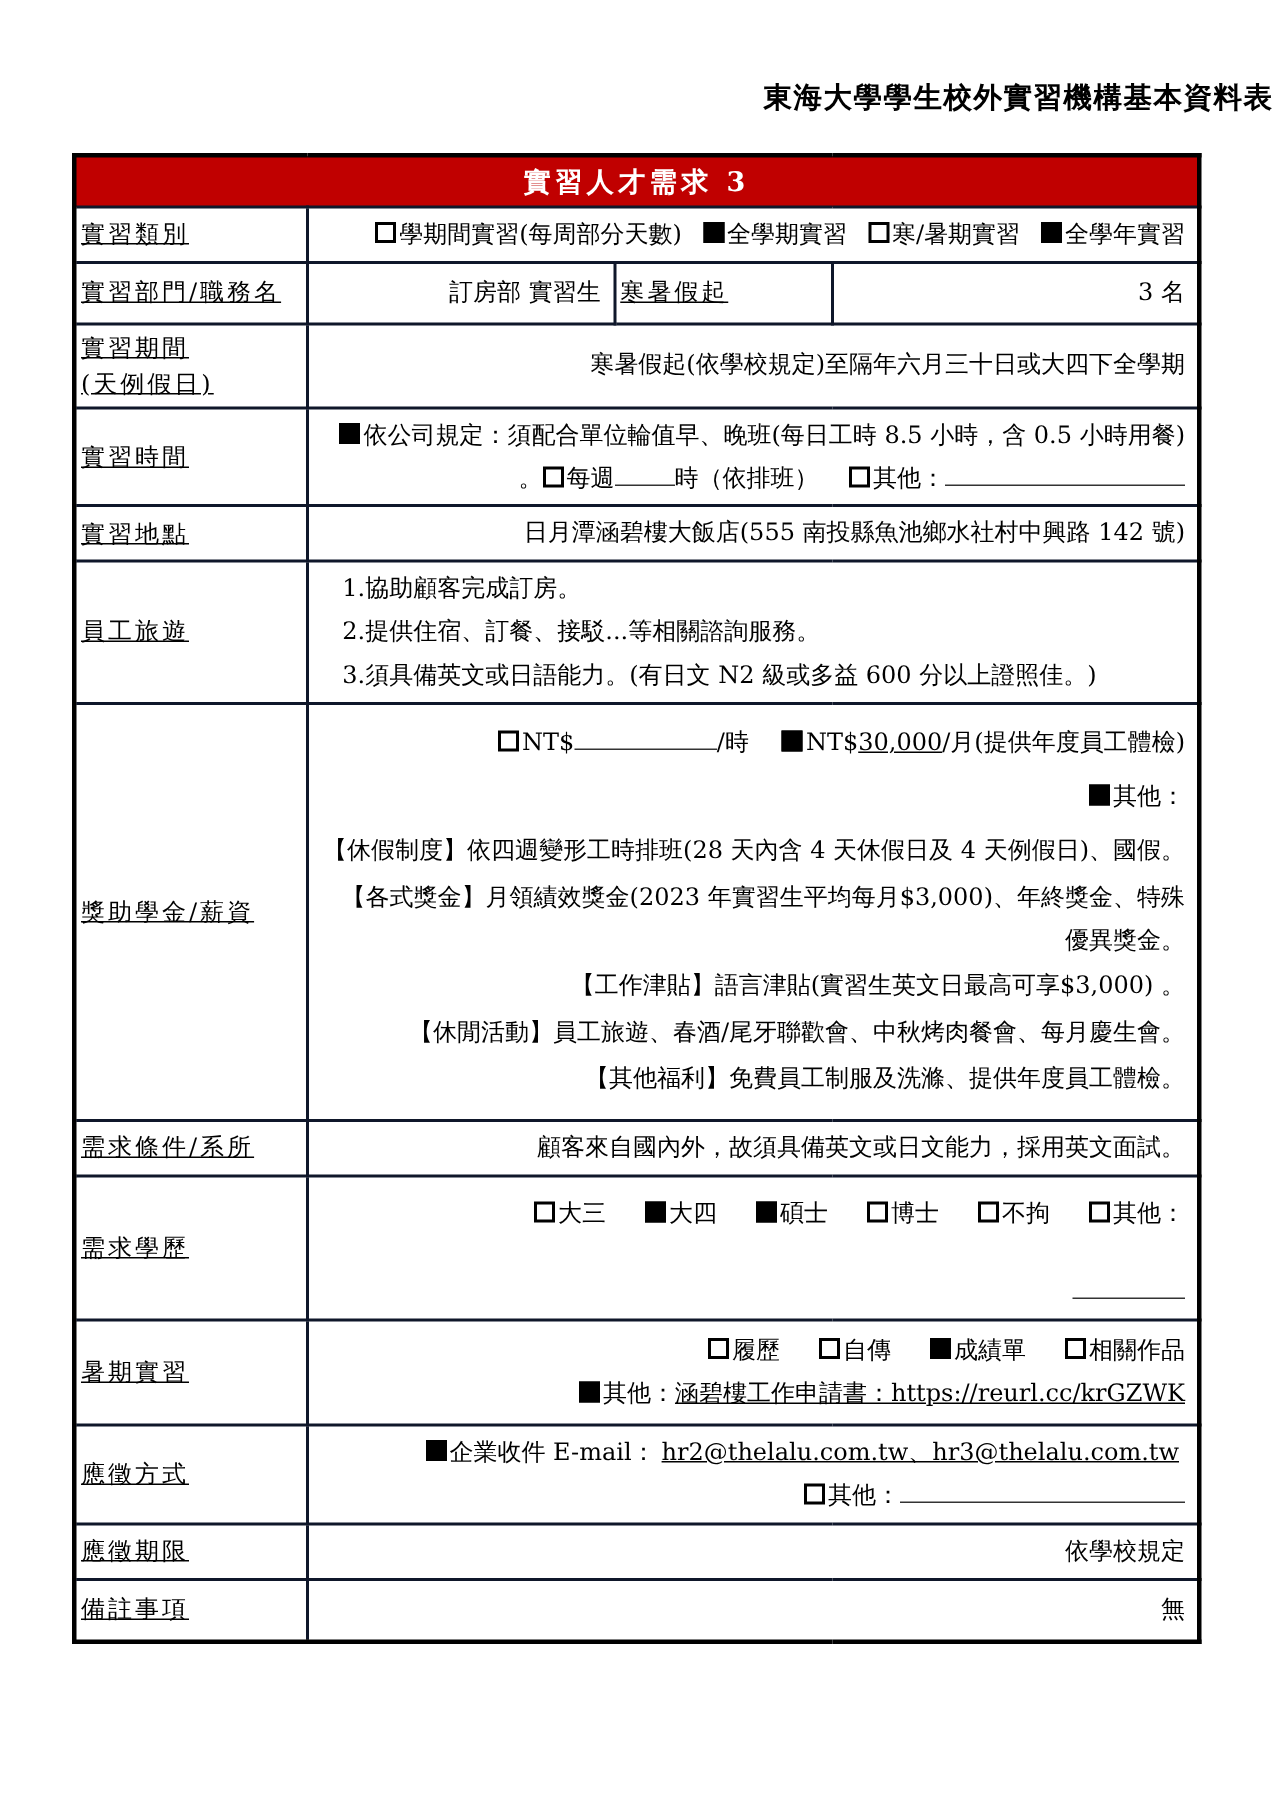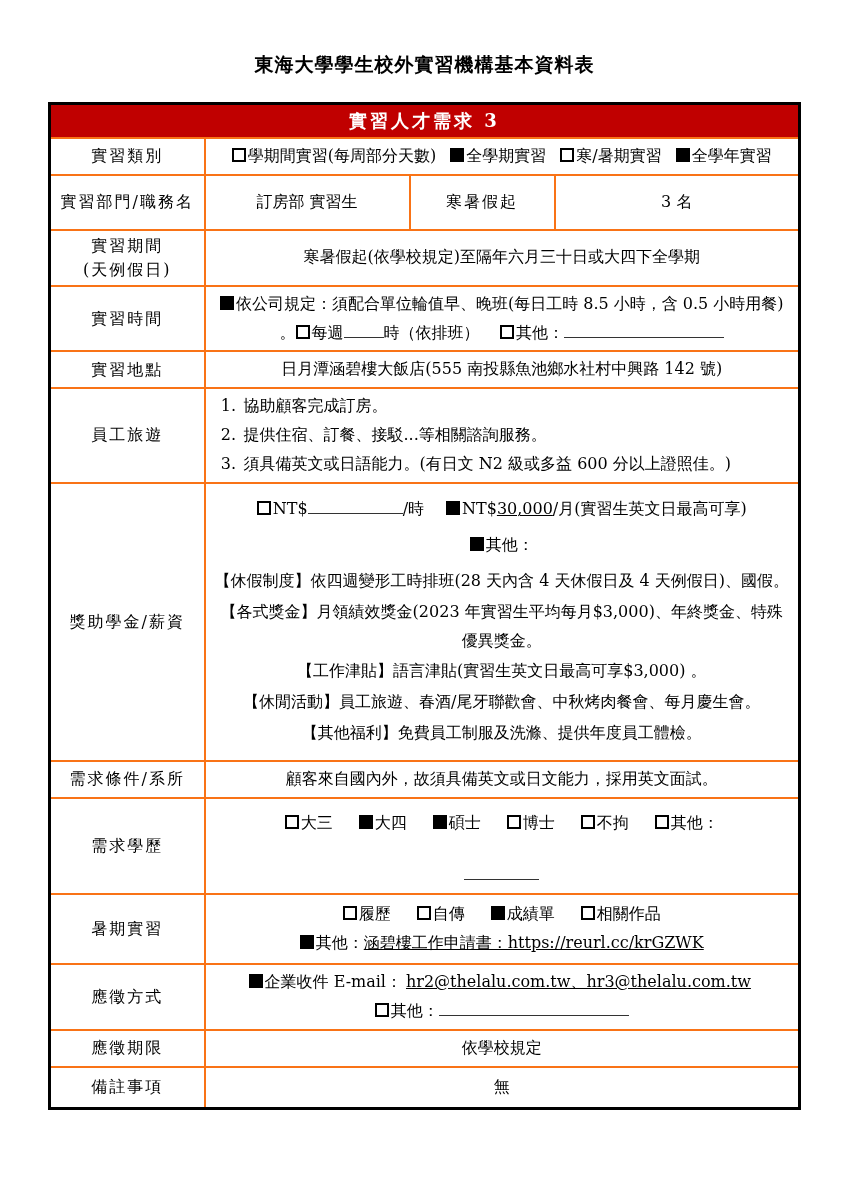--- a/index.html
+++ b/index.html
@@ -2,35 +2,35 @@
 <html><head>
 <meta charset="utf-8">
 <style>
   html,body { margin:0; padding:0; background:#fff; }
   body {
     width:849px; height:1200px;
     font-family:"DejaVu Serif","Liberation Serif",serif;
     color:#000; position:relative;
   }
   .page-title {
-    padding-top:52px; text-align:center;
+    padding-top:52px; text-align:right;
     font-size:19px; font-weight:600; letter-spacing:1px;
   }
   table.form {
     border-collapse:collapse; table-layout:fixed;
     margin:24px 0 0 48px; width:753px;
     border:3px solid #000;
   }
-  td { border:2px solid #f97316; font-size:16px; vertical-align:middle; padding:3px 8px; }
+  td { border:2px solid #0f172a; font-size:16px; vertical-align:middle; padding:3px 8px; }
   td.hdr {
     color:#fff; text-align:center; font-weight:bold;
     font-size:18px; letter-spacing:3px; height:28px; padding:2px;
   }
-  td.label { text-align:center; letter-spacing:2px; padding:3px 3px; line-height:1.5; }
-  td.content { text-align:center; line-height:1.8; }
+  td.label { text-align:left; letter-spacing:2px; padding:3px 3px; line-height:1.5;text-decoration:underline; }
+  td.content { text-align:right; line-height:1.8; }
   .cb {
     display:inline-block; width:14px; height:14px; box-sizing:border-box;
     border:2px solid #000; background:#fff; vertical-align:-1px; margin-right:2px;
   }
   .cb.checked { background:#000; border-color:#000; }
   .opt { white-space:nowrap; }
   .gap14 { margin-right:14px; }
   .gap22 { margin-right:22px; }
   .gap26 { margin-right:26px; }
   .blank { display:inline-block; border-bottom:1.5px solid #333; height:1.05em; vertical-align:baseline; }
@@ -67,21 +67,21 @@
     <td class="hdr" colspan="4" style="background-color: rgb(192, 0, 0);">實習人才需求 3</td>
   </tr>
 
   <tr style="height:33px;">
     <td class="label">實習類別</td>
     <td class="content" colspan="3">
       <span class="opt gap14"><span class="cb"></span><span>學期間實習(每周部分天數)</span></span><span class="opt gap14"><span class="cb checked"></span><span>全學期實習</span></span><span class="opt gap14"><span class="cb"></span><span>寒/暑期實習</span></span><span class="opt"><span class="cb checked"></span><span>全學年實習</span></span>
     </td>
   </tr>
 
-  <tr style="height:55px;">
+  <tr style="height:41px;">
     <td class="label">實習部門/職務名</td>
     <td class="content">訂房部 實習生</td>
     <td class="label">寒暑假起</td>
     <td class="content">3 名</td>
   </tr>
 
   <tr style="height:56px;">
     <td class="label">
       <div>實習期間</div>
       <div>(天例假日)</div>
@@ -116,21 +116,21 @@
             <span class="num">3.</span>
             <span>須具備英文或日語能力。(有日文 N2 級或多益 600 分以上證照佳。)</span>
           </div>
     </td>
   </tr>
 
   <tr style="height:278px;">
     <td class="label">獎助學金/薪資</td>
     <td class="content salary-cell" colspan="3">
       <div class="line line-head">
-        <span class="opt gap22"><span class="cb"></span><span>NT$</span><span class="blank w95"></span><span>/時</span></span><span class="opt"><span class="cb checked"></span><span>NT$</span><span class="u">30,000</span><span>/月(實習生英文日最高可享)</span></span>
+        <span class="opt gap22"><span class="cb"></span><span>NT$</span><span class="blank w95"></span><span>/時</span></span><span class="opt"><span class="cb checked"></span><span>NT$</span><span class="u">30,000</span><span>/月(提供年度員工體檢)</span></span>
       </div>
       <div class="line line-head">
         <span class="cb checked"></span><span>其他：</span>
       </div>
       <div class="line">【休假制度】依四週變形工時排班(28 天內含 4 天休假日及 4 天例假日)、國假。</div>
       <div class="line">【各式獎金】月領績效獎金(2023 年實習生平均每月$3,000)、年終獎金、特殊優異獎金。</div>
       <div class="line">【工作津貼】語言津貼(實習生英文日最高可享$3,000) 。</div>
       <div class="line">【休閒活動】員工旅遊、春酒/尾牙聯歡會、中秋烤肉餐會、每月慶生會。</div>
       <div class="line">【其他福利】免費員工制服及洗滌、提供年度員工體檢。</div>
     </td>

